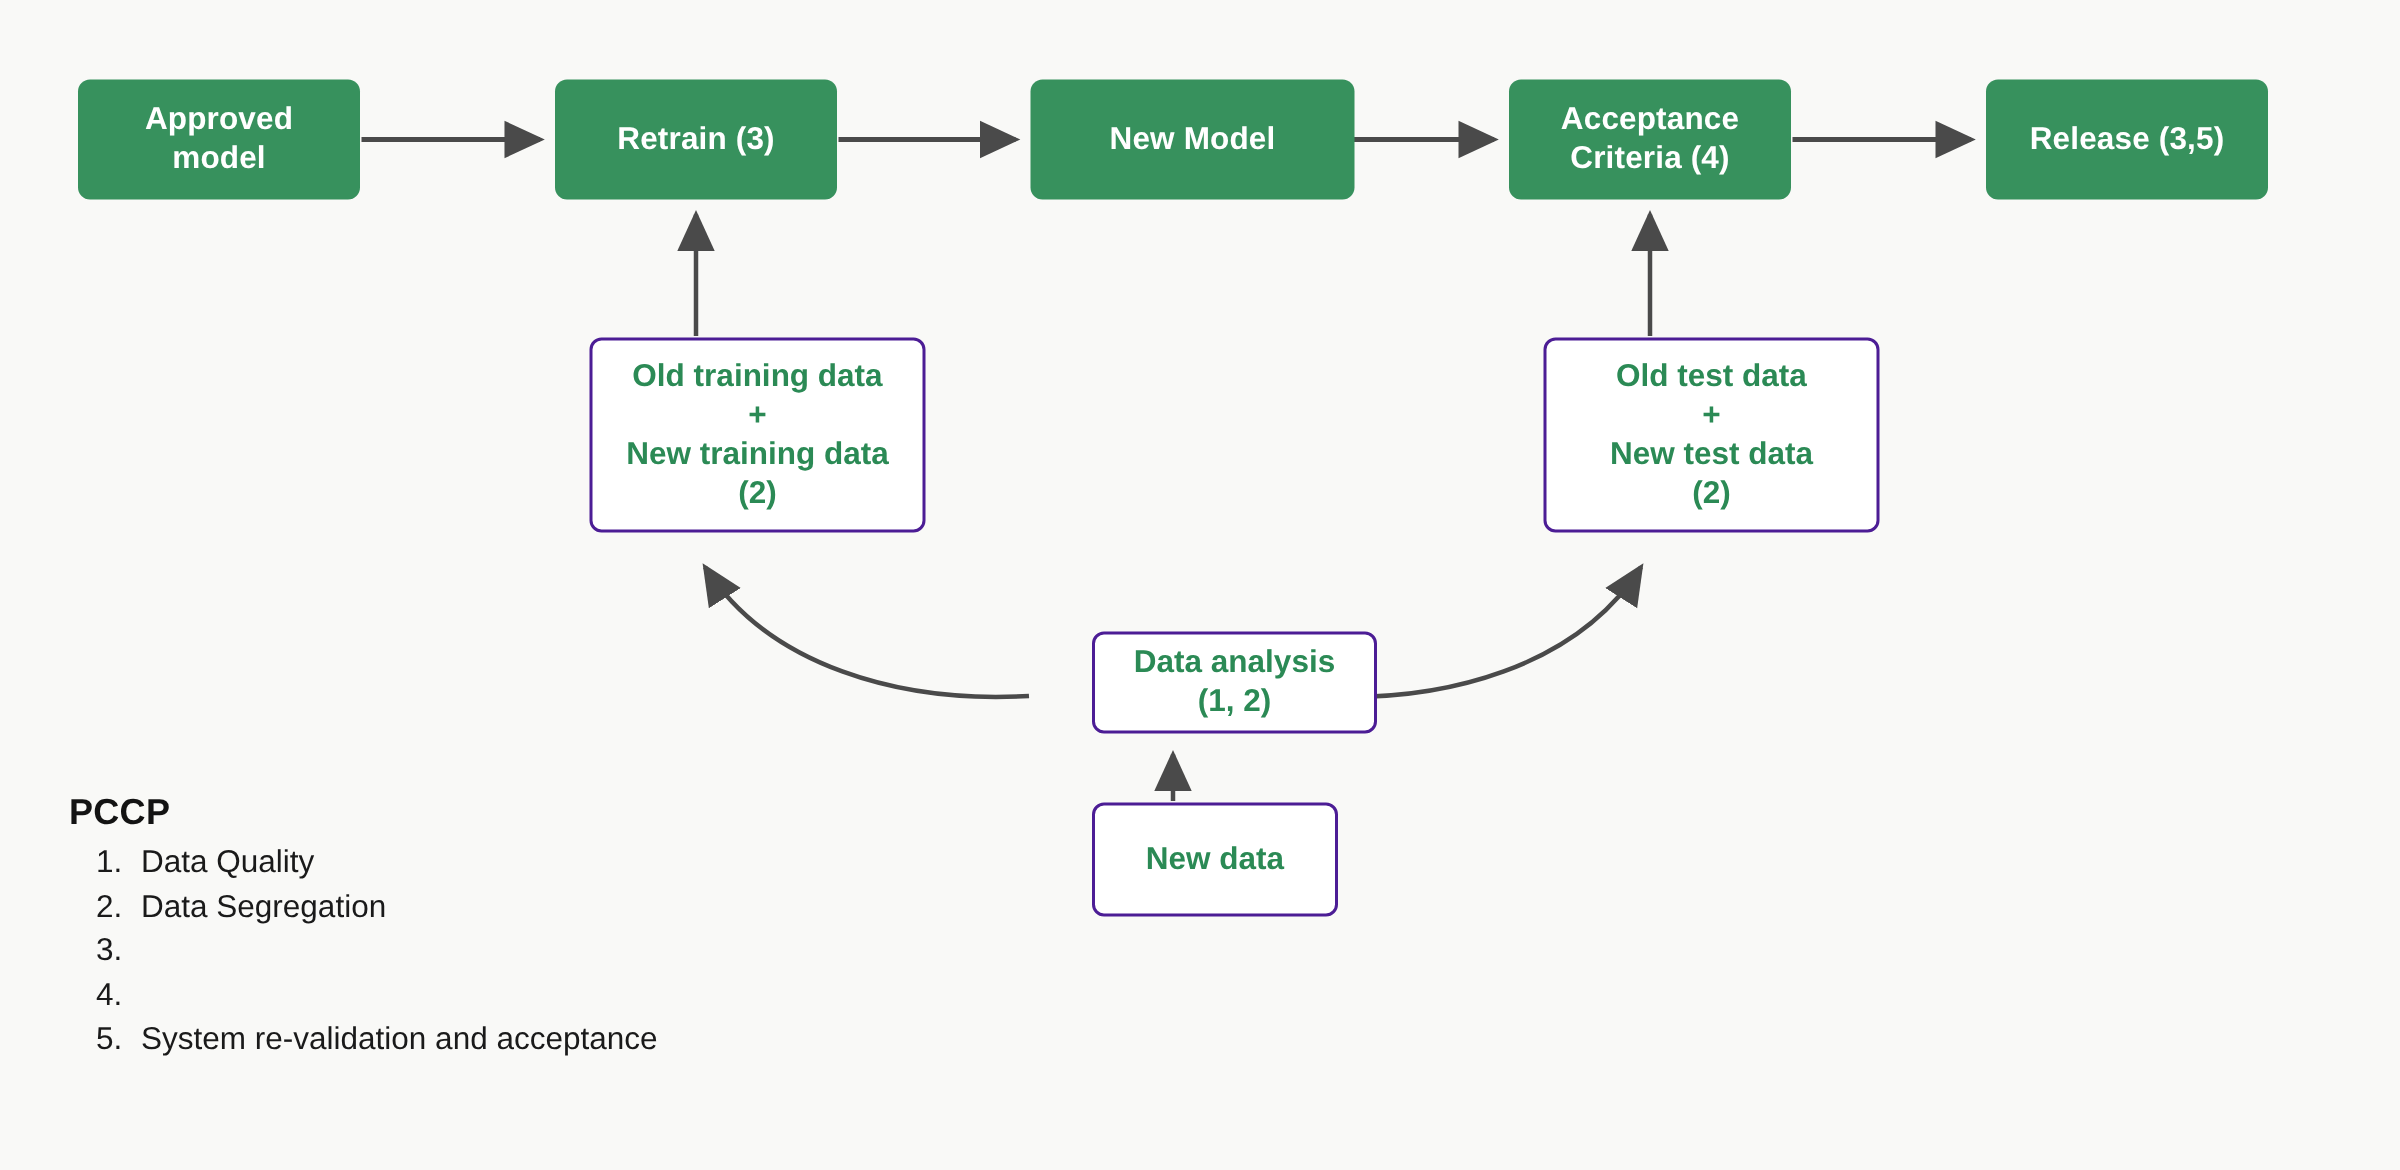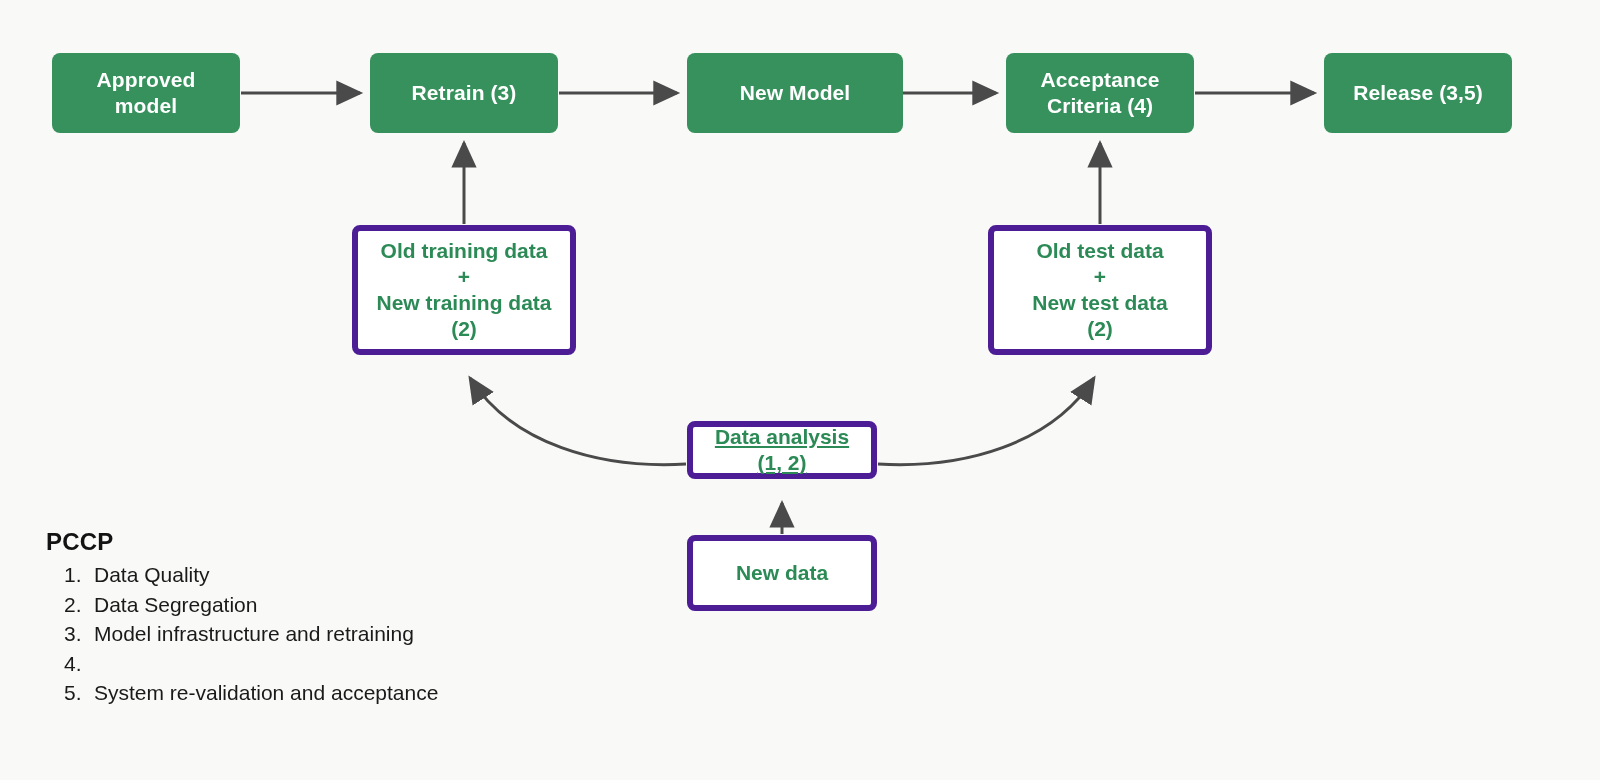--- a/index.html
+++ b/index.html
@@ -41,23 +41,24 @@
   .node.green {
     background: #37915d;
     color: #ffffff;
     font-weight: bold;
     font-size: 21px;
     letter-spacing: 0.1px;
   }
   .node.white {
     background: #ffffff;
     color: #2b8a55;
-    border: 6px solid #4c1d95;
+    border: 2px solid #4c1d95;
     font-weight: bold;
     font-size: 21px;
+    margin-left: 41px;
   }
   .node .label {
     display: block;
     white-space: pre-line;
     padding: 0 8px;
   }
   .legend {
     position: absolute;
     left: 46px;
     top: 528px;
@@ -154,43 +155,42 @@
 (2)</span>
   </div>
 
   <div class="node white" style="left:988px; top:225px; width:224px; height:130px;">
     <span class="label">Old test data
 +
 New test data
 (2)</span>
   </div>
 
-  <div class="node white" style="left:687px; top:421px; width:190px; height:58px;text-decoration:underline;">
+  <div class="node white" style="left:687px; top:421px; width:190px; height:68px;">
     <span class="label">Data analysis
 (1, 2)</span>
   </div>
 
-  <div class="node white" style="left:687px; top:535px; width:190px; height:76px;">
+  <div class="node white" style="left:687px; top:535px; width:164px; height:76px;">
     <span class="label">New data</span>
   </div>
 
   <div class="legend">
     <div class="legend-title">PCCP</div>
     <ul class="legend-list">
       <li class="legend-item">
         <span class="legend-num">1.</span>
         <span class="legend-text">Data Quality</span>
       </li>
       <li class="legend-item">
         <span class="legend-num">2.</span>
         <span class="legend-text">Data Segregation</span>
       </li>
       <li class="legend-item">
         <span class="legend-num">3.</span>
-        <span class="legend-text">Model infrastructure and retraining</span>
       </li>
       <li class="legend-item">
         <span class="legend-num">4.</span>
       </li>
       <li class="legend-item">
         <span class="legend-num">5.</span>
         <span class="legend-text">System re-validation and acceptance</span>
       </li>
     </ul>
   </div>

